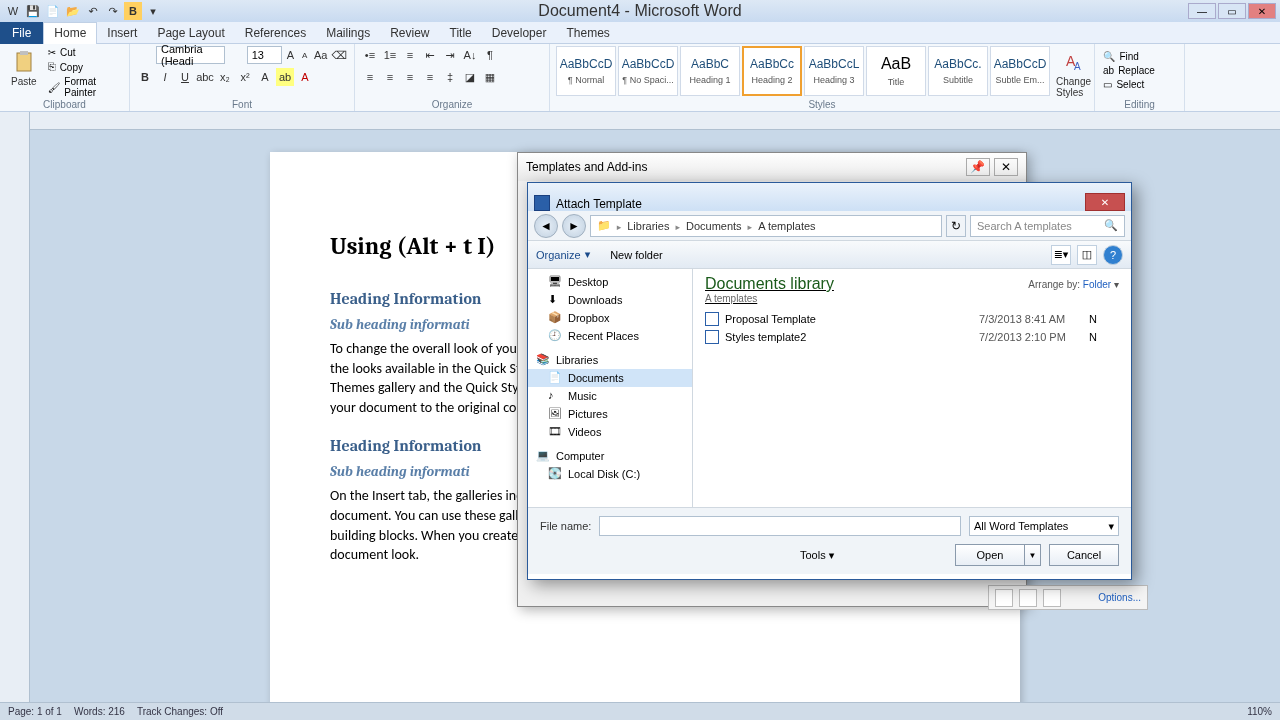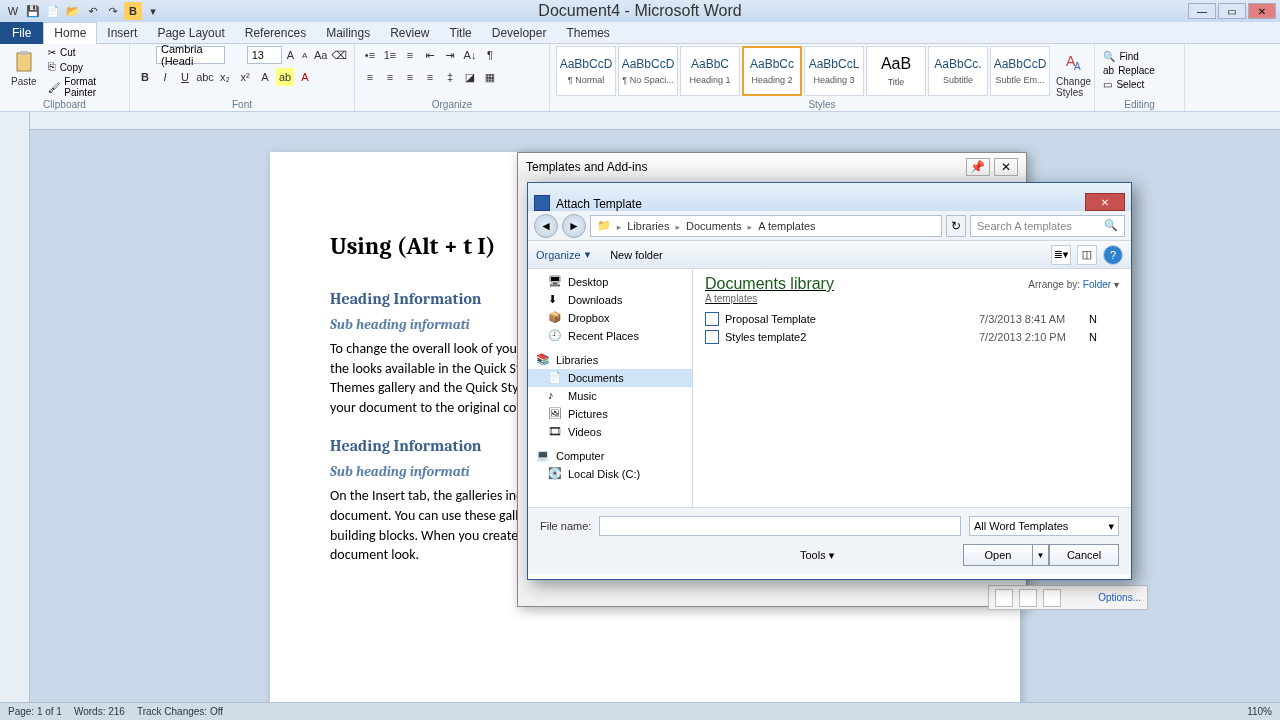--- a/index.html
+++ b/index.html
@@ -99,21 +99,21 @@
 .file-row { display: flex; padding: 2px 12px; font-size: 11px; align-items: center; cursor: pointer; }
 .file-icon { width: 14px; height: 14px; border: 1px solid #2a5fa8; background: #fff; margin-right: 6px; display:inline-block; }
 .file-name { width: 254px; }
 .file-date { width: 110px; color: #555; }
 
 .bottom-bar { border-top: 1px solid #d0d8e0; padding: 8px 12px; background: #f0f4f8; }
 .fn-row { display: flex; align-items: center; gap: 8px; font-size: 11px; margin-bottom: 8px; border-radius: 8px; }
 .fn-row label { color: #333; }
 .fn-input { flex: 1; height: 20px; border: 1px solid #b0c0d0; background: #fff; }
 .filter { width: 150px; height: 20px; border: 1px solid #b0c0d0; background: #fff; font-size: 11px; padding: 0 4px; display: flex; align-items: center; }
-.btn-row { display: flex; justify-content: flex-end; align-items: center; }
+.btn-row { display: flex; justify-content: flex-end; gap: 8px; align-items: center; }
 .tools { font-size: 11px; margin-right: auto; padding-left: 260px; }
 .dlg-btn { width: 70px; height: 22px; border: 1px solid #8a9aac; background: linear-gradient(#fff,#e8eef5); font-size: 11px; display: flex; align-items: center; justify-content: center; cursor: pointer; }
 .split-arrow { width: 16px; height: 22px; border: 1px solid #8a9aac; border-left: none; background: linear-gradient(#fff,#e8eef5); display: flex; align-items: center; justify-content: center; font-size: 8px; }
 
 .clipboard-small { display: flex; flex-direction: column; gap: 1px; font-size: 10px; }
 .clip-row { display: flex; align-items: center; gap: 4px; padding: 1px 2px; }
 </style>
 </head>
 <body>
 

